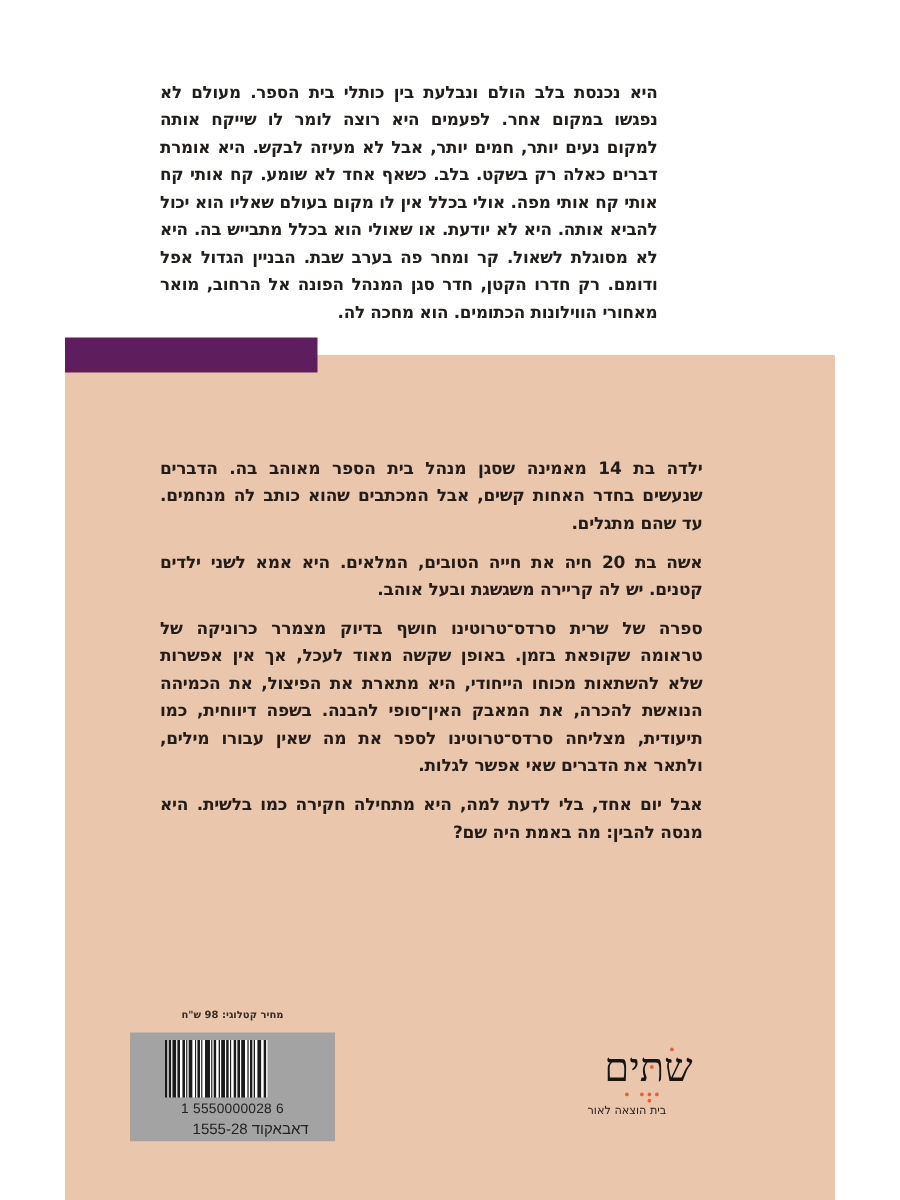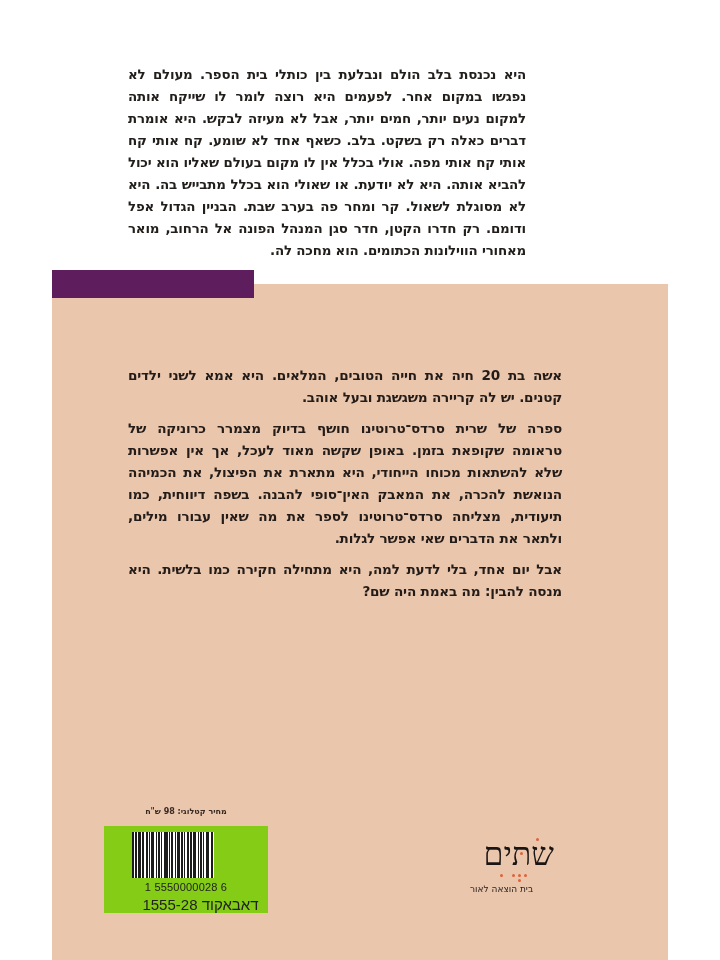--- a/index.html
+++ b/index.html
@@ -72,21 +72,21 @@
       font-size: 8px;
       font-weight: bold;
       color: #3a2a24;
     }
     .barcode-box {
       position: absolute;
       left: 104px;
       top: 826px;
       width: 164px;
       height: 87px;
-      background: #84cc16;
+      background: #a3a3a3;
     }
     .barcode-bars {
       position: absolute;
       left: 28px;
       top: 6px;
       width: 104px;
       height: 46px;
       display: flex;
       align-items: stretch;
     }
@@ -105,21 +105,21 @@
       color: #222;
       letter-spacing: 0.2px;
     }
     .barcode-code {
       position: absolute;
       left: 0;
       top: 70px;
       width: 193px;
       text-align: center;
       font-family: "Liberation Sans", sans-serif;
-      font-size: 15px;
+      font-size: 12px;
       color: #222;
       direction: rtl;
     }
     .publisher-logo {
       position: absolute;
       left: 484px;
       top: 836px;
       width: 70px;
       height: 46px;
       direction: rtl;
@@ -153,20 +153,21 @@
   </style>
 </head>
 <body>
 
 <div class="top-text">היא נכנסת בלב הולם ונבלעת בין כותלי בית הספר. מעולם לא נפגשו במקום אחר. לפעמים היא רוצה לומר לו שייקח אותה למקום נעים יותר, חמים יותר, אבל לא מעיזה לבקש. היא אומרת דברים כאלה רק בשקט. בלב. כשאף אחד לא שומע. קח אותי קח אותי קח אותי מפה. אולי בכלל אין לו מקום בעולם שאליו הוא יכול להביא אותה. היא לא יודעת. או שאולי הוא בכלל מתבייש בה. היא לא מסוגלת לשאול. קר ומחר פה בערב שבת. הבניין הגדול אפל ודומם. רק חדרו הקטן, חדר סגן המנהל הפונה אל הרחוב, מואר מאחורי הווילונות הכתומים. הוא מחכה לה.</div>
 
 <div class="panel"></div>
 <div class="accent-bar"></div>
 
 <div class="panel-text">
+  <p>ילדה בת 14 מאמינה שסגן מנהל בית הספר מאוהב בה. הדברים שנעשים בחדר האחות קשים, אבל המכתבים שהוא כותב לה מנחמים. עד שהם מתגלים.</p>
   <p>אשה בת 20 חיה את חייה הטובים, המלאים. היא אמא לשני ילדים קטנים. יש לה קריירה משגשגת ובעל אוהב.</p>
   <p>ספרה של שרית סרדס־טרוטינו חושף בדיוק מצמרר כרוניקה של טראומה שקופאת בזמן. באופן שקשה מאוד לעכל, אך אין אפשרות שלא להשתאות מכוחו הייחודי, היא מתארת את הפיצול, את הכמיהה הנואשת להכרה, את המאבק האין־סופי להבנה. בשפה דיווחית, כמו תיעודית, מצליחה סרדס־טרוטינו לספר את מה שאין עבורו מילים, ולתאר את הדברים שאי אפשר לגלות.</p>
   <p>אבל יום אחד, בלי לדעת למה, היא מתחילה חקירה כמו בלשית. היא מנסה להבין: מה באמת היה שם?</p>
 </div>
 
 <div class="price-label">מחיר קטלוגי: 98 ש"ח</div>
 
 <div class="barcode-box">
   <div class="barcode-bars" id="barcode-bars">
       <span style="width: 2.1px; background: rgb(27, 27, 27);"></span>

